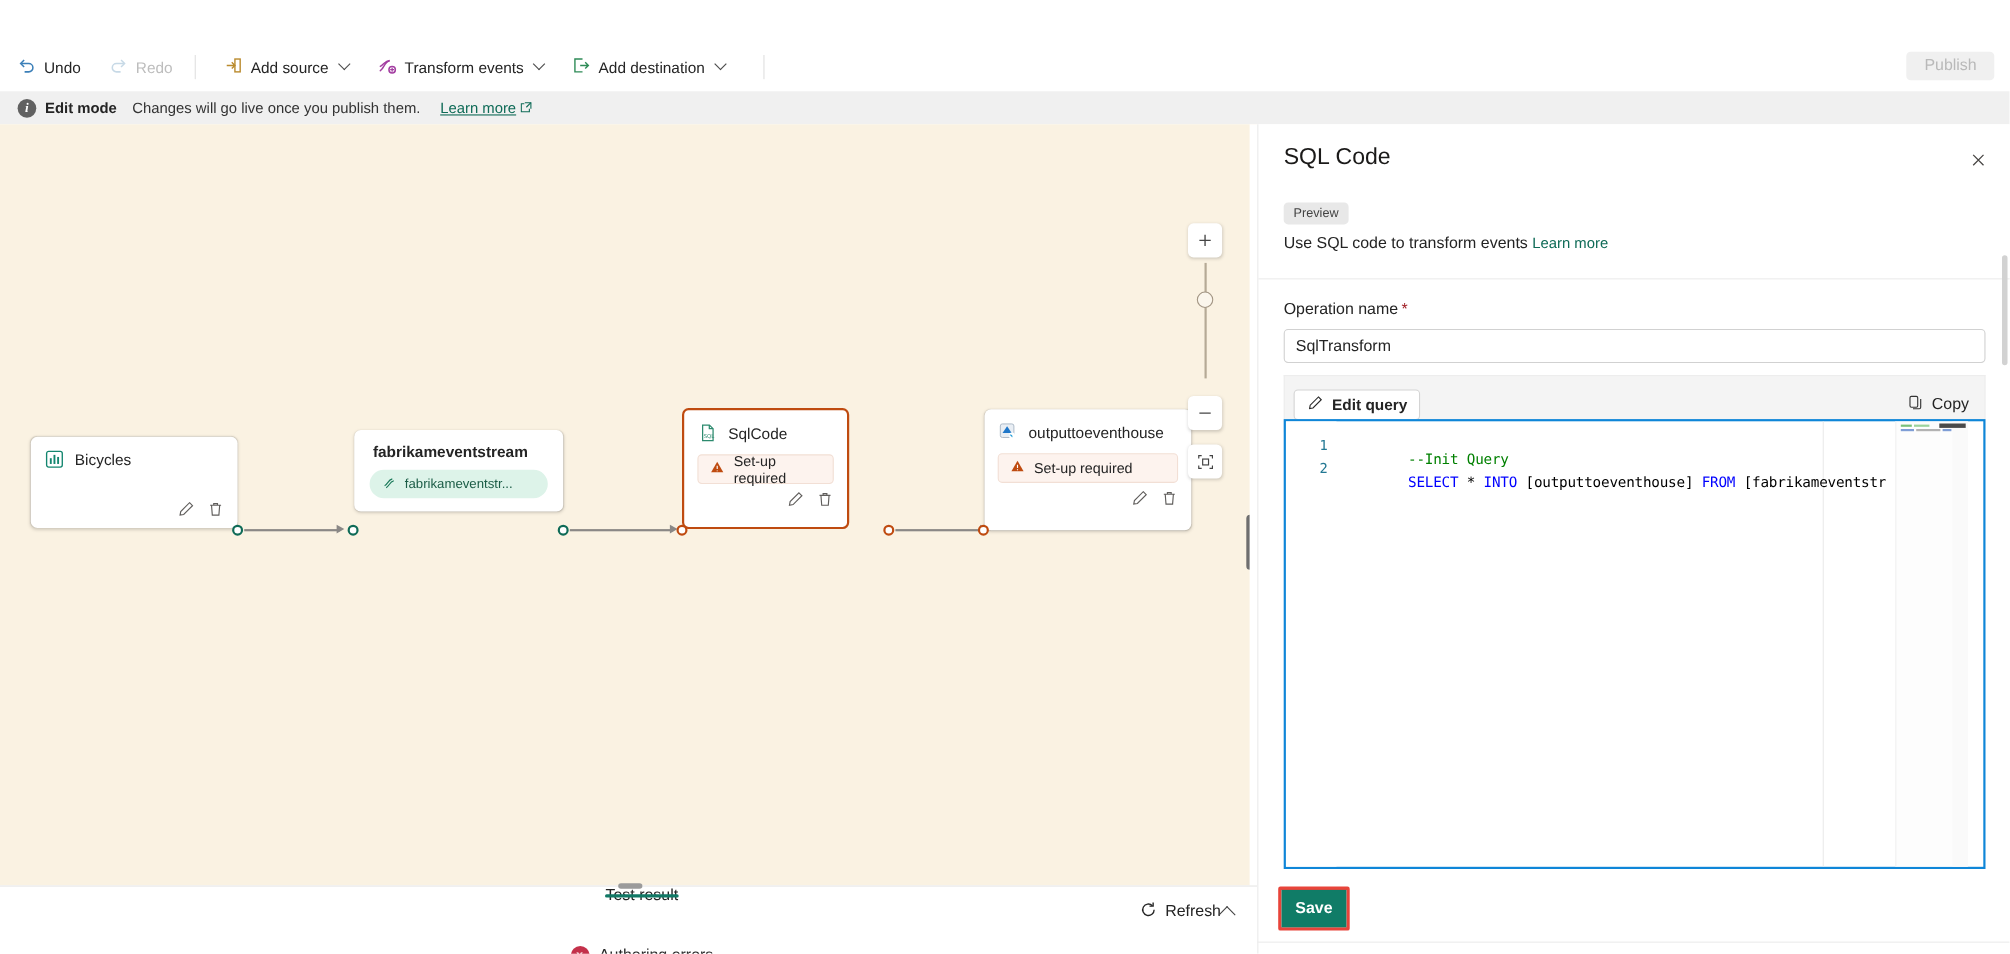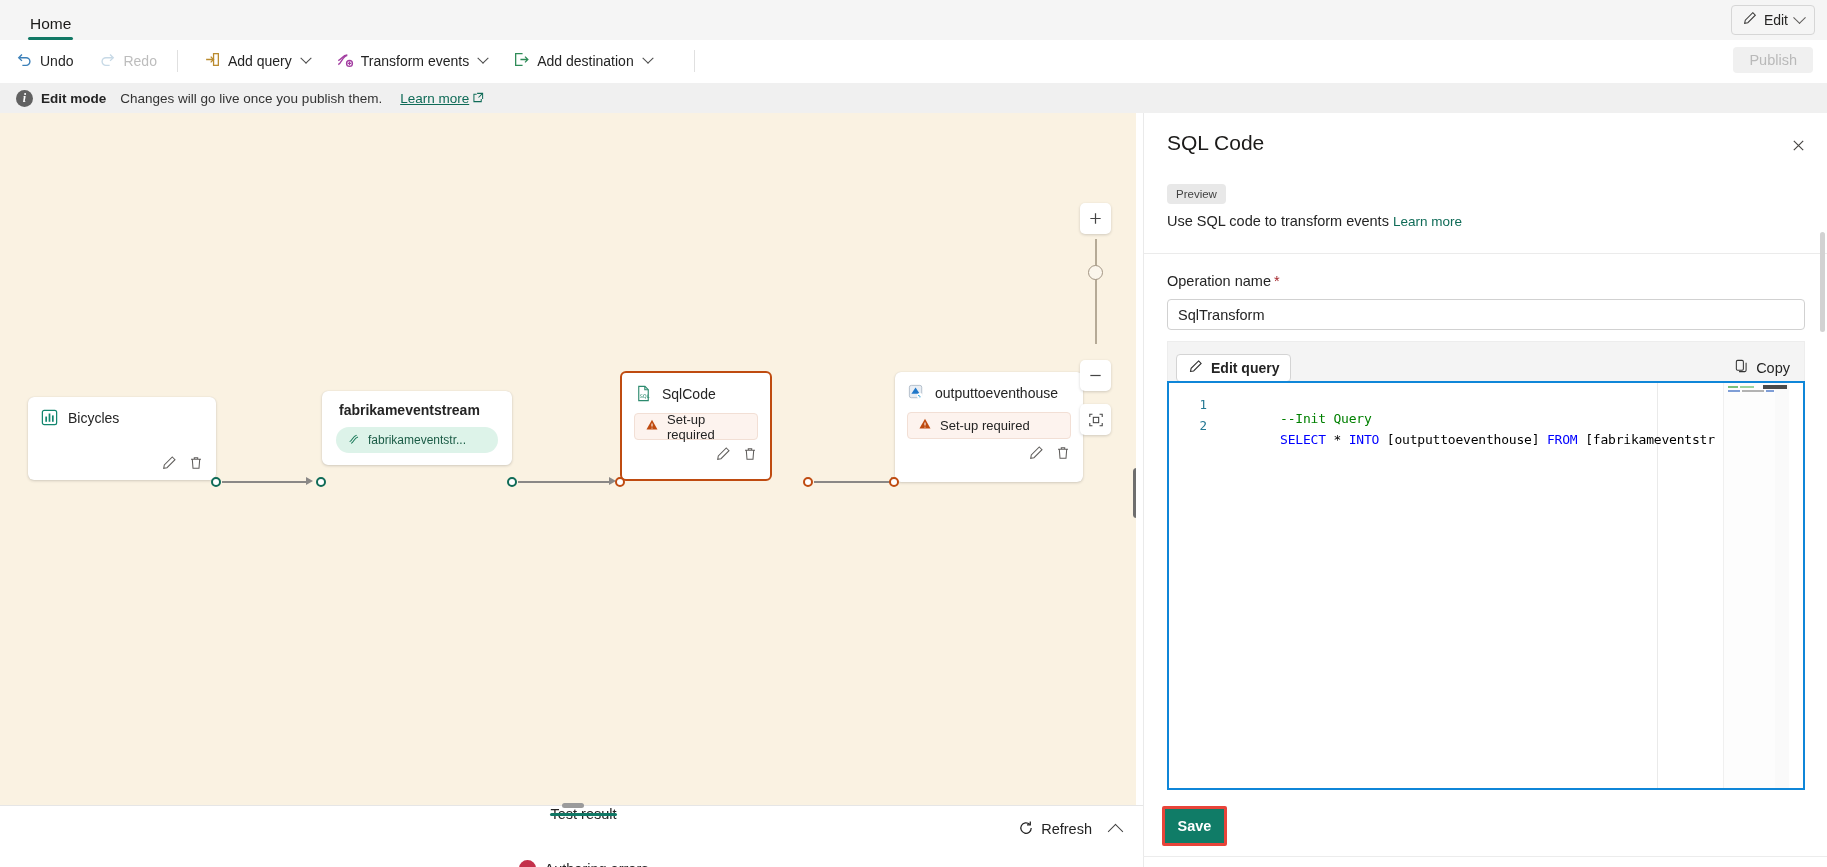--- a/index.html
+++ b/index.html
@@ -161,21 +161,21 @@
     content: ""; position: absolute; left: 0; right: 0; bottom: 6px;
     height: 3px; background: #117865; border-radius: 2px;
   }
   .err-badge {
     width: 17px; height: 17px; border-radius: 50%; background: #c4314b;
     color: #fff; font-size: 11px; display: flex; align-items: center;
     justify-content: center; margin-right: 9px; font-weight: 700;
   }
   .bp-right {
     position: absolute; right: 22px; top: 0; height: 46px;
-    display: flex; align-items: center; gap: 18px;
+    display: flex; align-items: center; 
   }
   .refresh-btn { display: flex; align-items: center; gap: 7px; font-size: 14.5px; color: #242424; cursor: pointer;}
   .collapse-chev {
     width: 11px; height: 11px; border-left: 1.6px solid #424242;
     border-top: 1.6px solid #424242; transform: rotate(45deg); cursor: pointer;
     margin-top: 4px;
   }
 
   
   .side-panel {
@@ -269,32 +269,20 @@
   .sp-scroll {
     position: absolute; right: 2px; top: 119px; width: 5px; height: 100px;
     background: #d2d2d2; border-radius: 3px; cursor: pointer;
   }
 </style>
 </head>
 <body>
 
 <div id="app">
 
-  <div class="topbar">
-    <div class="home-tab">Home</div>
-    <div class="edit-btn">
-      <span>
-        <svg width="15" height="15" viewBox="0 0 16 16">
-            <path d="M11.5 1.8l2.7 2.7-8 8-3.4.7.7-3.4 8-8z" fill="none" stroke="#3b3a39" stroke-width="1.1"></path>
-          </svg>
-      </span>
-      <span>Edit</span>
-      <span class="chev"></span>
-    </div>
-  </div>
 
   <div class="ribbon">
     <div class="rb-item">
       <span>
         <svg width="17" height="17" viewBox="0 0 16 16">
             <path d="M3.2 6.3h6.3a3.6 3.6 0 1 1 0 7.2H6" fill="none" stroke="#3b7fb8" stroke-width="1.3"></path>
             <path d="M5.6 3.3L2.6 6.3l3 3" fill="none" stroke="#3b7fb8" stroke-width="1.3"></path>
           </svg>
       </span>
       <span>Undo</span>
@@ -309,21 +297,21 @@
       <span>Redo</span>
     </div>
     <div class="rb-sep"></div>
     <div class="rb-item">
       <span>
         <svg width="17" height="17" viewBox="0 0 16 16">
             <rect x="9" y="2.5" width="4.5" height="11" fill="none" stroke="#ba8b2e" stroke-width="1.2"></rect>
             <path d="M2 8h7M6.3 5.3L9 8l-2.7 2.7" fill="none" stroke="#ba8b2e" stroke-width="1.2"></path>
           </svg>
       </span>
-      <span>Add query</span>
+      <span>Add source</span>
       <span class="rb-chev"></span>
     </div>
     <div class="rb-item">
       <span>
         <svg width="18" height="18" viewBox="0 0 16 16">
             <path d="M2 12c3-1 4-8 8-8" fill="none" stroke="#a33ea1" stroke-width="1.2"></path>
             <path d="M2 8.5c3-1 4-5 8-5" fill="none" stroke="#a33ea1" stroke-width="1.2"></path>
             <circle cx="12" cy="11" r="2.6" fill="none" stroke="#a33ea1" stroke-width="1.2"></circle>
             <path d="M12 9.4v3.2M10.4 11h3.2" stroke="#a33ea1" stroke-width="1"></path>
           </svg>

